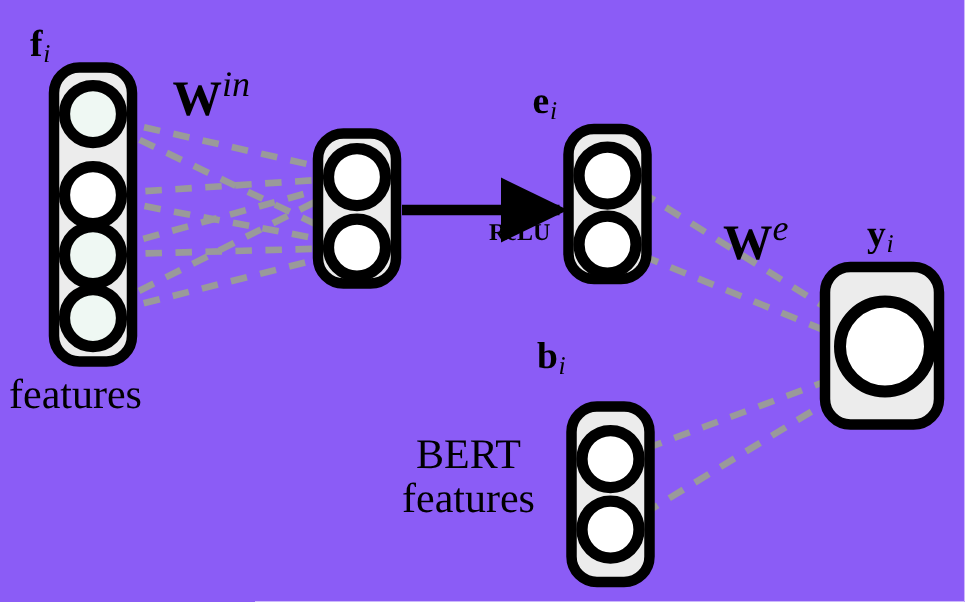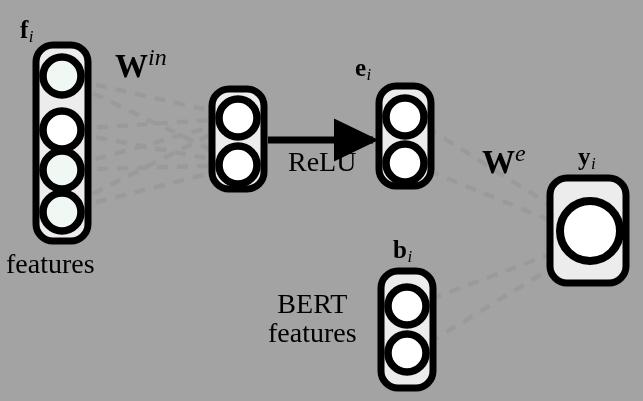--- a/index.html
+++ b/index.html
@@ -8,21 +8,21 @@
     padding: 0;
     background: #ffffff;
   }
   body {
     font-family: "Liberation Serif", "DejaVu Serif", serif;
   }
   #diagram-root {
     position: relative;
     width: 643px;
     height: 401px;
-    background: #a3a3a3;
+    background: #8b5cf6;
     overflow: hidden;
   }
   svg#diagram-svg {
     position: absolute;
     left: 0;
     top: 0;
     width: 643px;
     height: 401px;
     display: block;
   }
@@ -49,22 +49,23 @@
     font-size: 33px;
   }
   .lbl-w .sup {
     font-style: italic;
     font-weight: normal;
     font-size: 24px;
     vertical-align: 0.52em;
     margin-left: 0;
   }
   .lbl-relu {
-    font-size: 28px;
-    font-weight: normal;
+    font-size: 16px;
+    font-weight: bold;
+    margin-left: 38px;
   }
   .lbl-cap {
     font-size: 28px;
     font-weight: normal;
     text-align: left;
   }
   .lbl-cap .ln {
     display: block;
     line-height: 1.05;
   }
@@ -145,21 +146,21 @@
   <div class="lbl lbl-w" style="left:115px; top:45px;"><span>W</span><span class="sup">in</span></div>
 
   <div class="lbl lbl-relu" style="left:288px; top:148px;">ReLU</div>
 
   <div class="lbl lbl-vec" style="left:355px; top:55px;"><span>e</span><span class="sub">i</span></div>
 
   <div class="lbl lbl-w" style="left:482px; top:141px;"><span>W</span><span class="sup">e</span></div>
 
   <div class="lbl lbl-vec" style="left:578px; top:144px;"><span>y</span><span class="sub">i</span></div>
 
-  <div class="lbl lbl-vec" style="left:358px; top:237px;margin-left:35px;"><span>b</span><span class="sub">i</span></div>
+  <div class="lbl lbl-vec" style="left:358px; top:225px;"><span>b</span><span class="sub">i</span></div>
 
 
   <div class="lbl lbl-cap" style="left:6px; top:249px;">
     <span class="ln">features</span>
   </div>
 
   <div class="lbl lbl-cap center" style="left:268px; top:289px;">
     <span class="ln">BERT</span>
     <span class="ln">features</span>
   </div>

